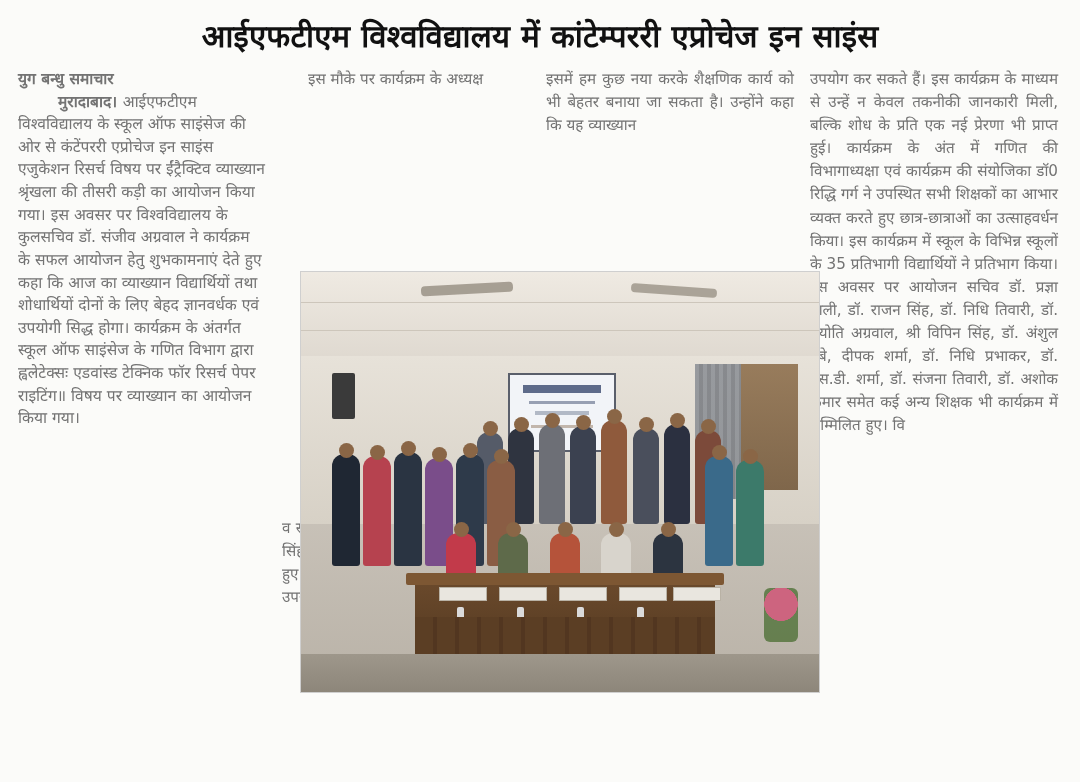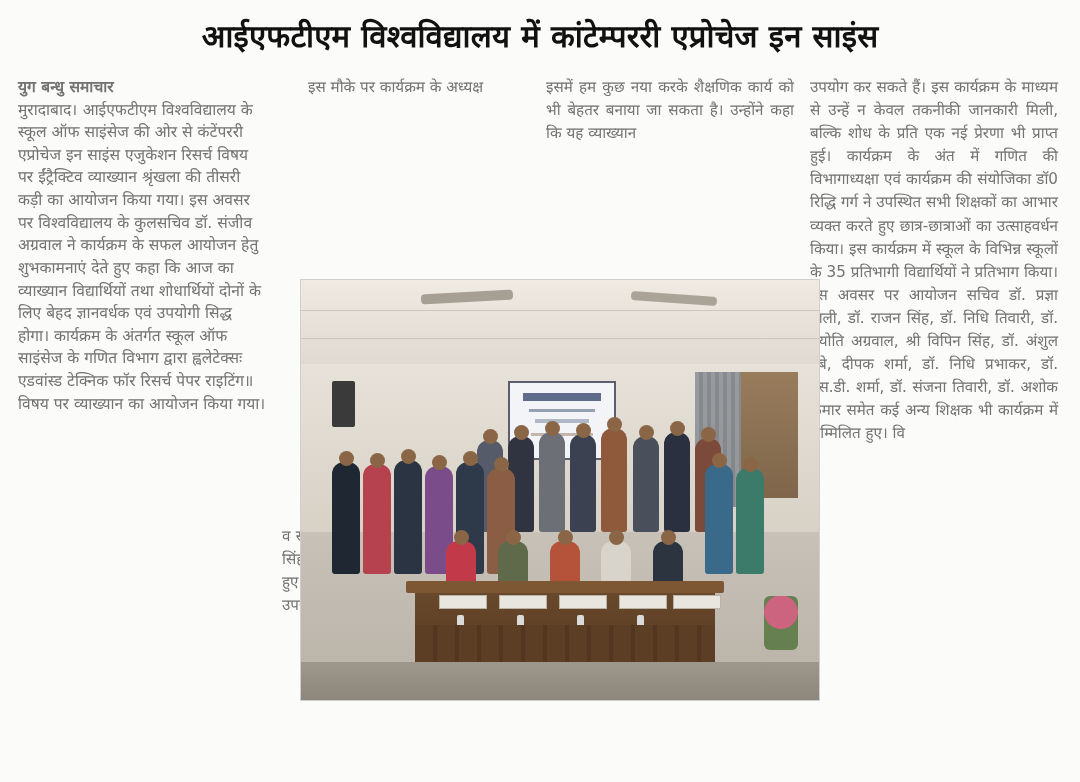--- a/index.html
+++ b/index.html
@@ -21,21 +21,21 @@
   }
   .headline {
     text-align: center;
     font-family: "DejaVu Sans", "Liberation Sans", sans-serif;
     font-weight: 700;
     font-size: 31px;
     line-height: 1.42;
     color: #111111;
     letter-spacing: 0.2px;
     padding: 0 6px;
-    margin-bottom: 18px;
+    margin-bottom: 10px;
   }
   .headline .l2 {
     display: block;
   }
   .columns {
     display: flex;
     gap: 16px;
     align-items: flex-start;
     position: relative;
   }
@@ -56,22 +56,23 @@
     text-indent: 26px;
   }
   .byline {
     font-weight: 700;
     font-size: 15.6px;
     line-height: 1.45;
     margin: 0 0 1px 0;
     text-align: left;
   }
   .dateline {
-    font-weight: 400;
+    font-weight: 700;
     display: inline;
+    margin-left: 40px;
   }
   .col-1 { position: relative; }
   .col-2 { position: relative; }
   .col-3 { position: relative; }
   .col-4 { position: relative; }
 
   
   .photo-wrap {
     position: absolute;
     left: 282px;

